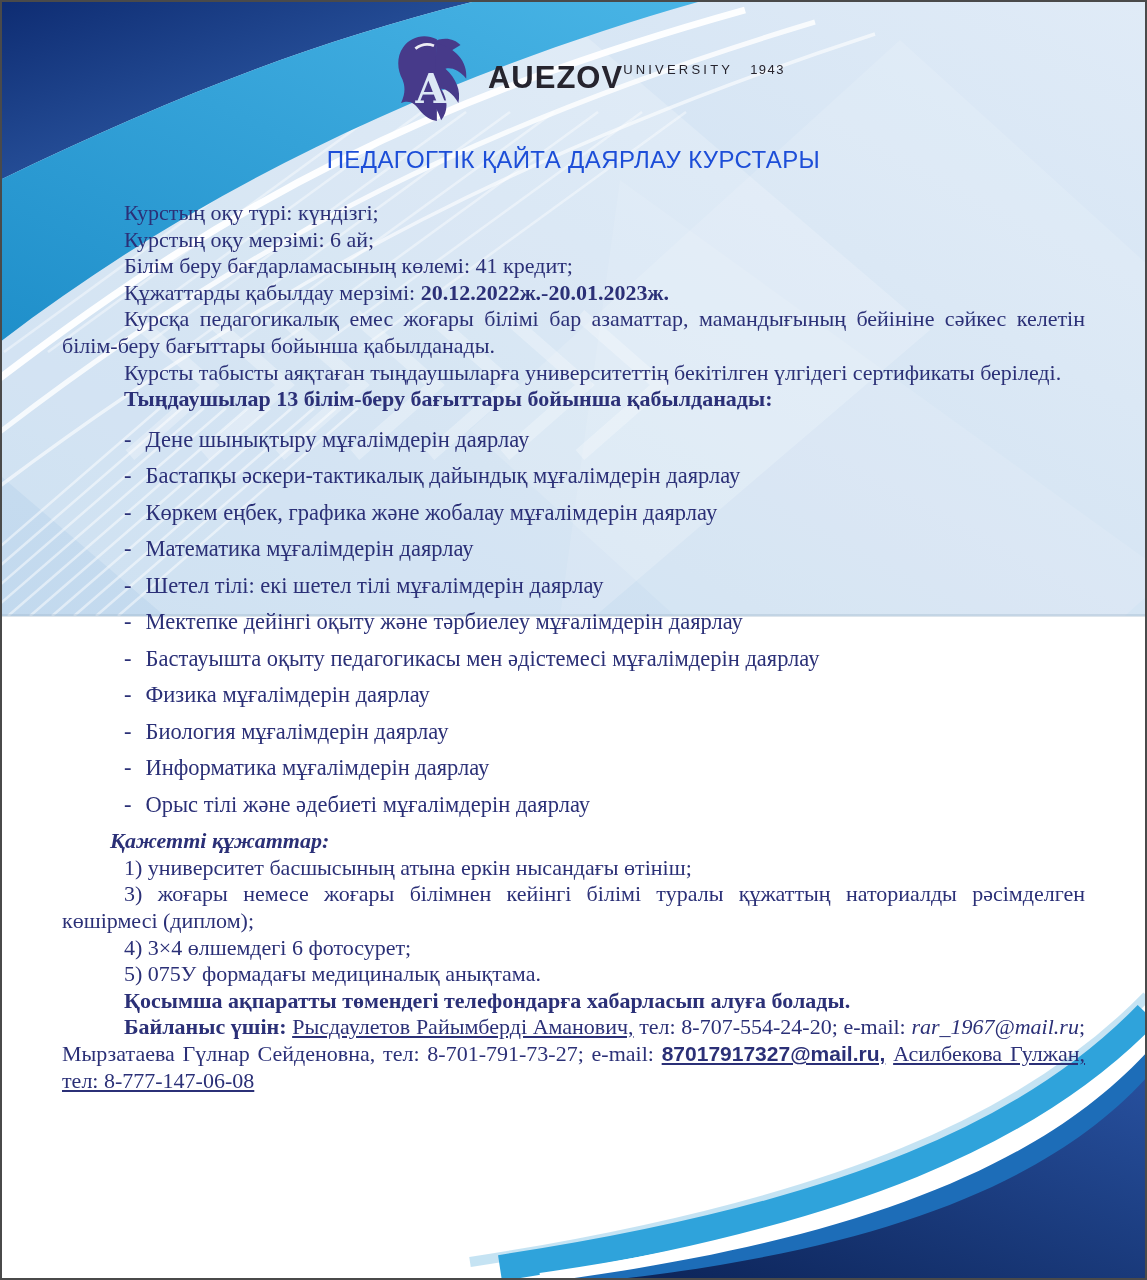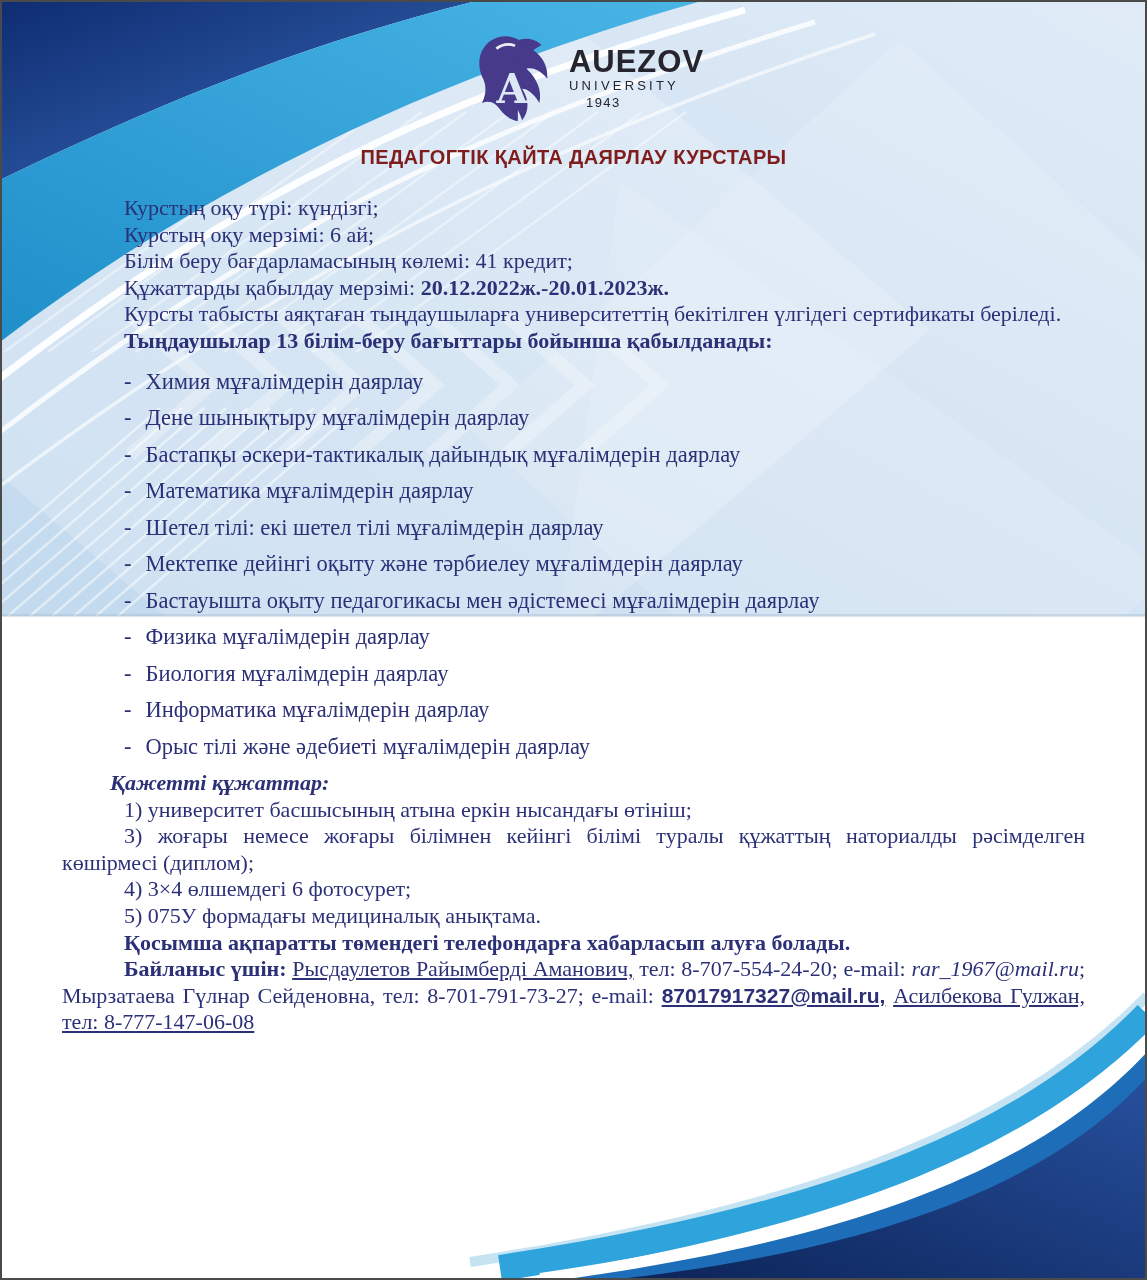--- a/index.html
+++ b/index.html
@@ -6,29 +6,29 @@
   .page{
     position:relative;width:1147px;height:1280px;margin:0 auto;
     background:#ffffff;border:2px solid #4a4a4a;box-sizing:border-box;overflow:hidden;
     font-family:"Liberation Serif",serif;color:#2b3077;
   }
   .bg{position:absolute;top:-2px;left:-2px;width:1147px;height:1280px;}
   .content{position:absolute;top:0;left:0;right:0;padding:0 60px;box-sizing:border-box;}
 
   
   .logo-row{display:flex;justify-content:center;align-items:center;gap:10px;margin:30px 0 0 28px;height:92px;}
-  .logo-text{display:flex;flex-direction:column;justify-content:center;color:#26242e;font-family:"Liberation Sans",sans-serif;}
+  .logo-text{display:flex;flex-direction:row;justify-content:center;color:#26242e;font-family:"Liberation Sans",sans-serif;}
   .brand{font-size:31px;font-weight:800;letter-spacing:1px;line-height:1.05;}
   .brand-sub{font-size:13px;letter-spacing:3.2px;line-height:1.25;}
   .brand-year{font-size:13px;letter-spacing:1.5px;margin-left:17px;line-height:1.2;}
 
   .title{
     margin-top:22px;text-align:center;
-    font-family:"Liberation Sans",sans-serif;font-weight:700;font-size:20px;
-    color:#7f1d1d;letter-spacing:.4px;
+    font-family:"Liberation Sans",sans-serif;font-weight:400;font-size:24px;
+    color:#1d4ed8;letter-spacing:.4px;
   }
 
   .body-text{margin-top:26px;}
   .body-text p{margin:0;font-size:22px;line-height:26.6px;}
   .ind{text-indent:62px;}
   .just{text-align:justify;}
   .b{font-weight:bold;}
   .i{font-style:italic;}
   .u{text-decoration:underline;}
   .gap{margin-left:0;}
@@ -160,38 +160,39 @@
       </p>
       <p class="ind">
         <span>Білім беру бағдарламасының көлемі:</span>
         <span class="gap">41 кредит;</span>
       </p>
       <p class="ind">
         <span>Құжаттарды қабылдау мерзімі:</span>
         <span class="b">20.12.2022ж.-20.01.2023ж.</span>
       </p>
 
+      <p class="ind just">Курсқа педагогикалық емес жоғары білімі бар азаматтар, мамандығының бейініне сәйкес келетін білім-беру бағыттары бойынша қабылданады.</p>
       <p class="ind just">Курсты табысты аяқтаған тыңдаушыларға университеттің бекітілген үлгідегі сертификаты беріледі.</p>
 
       <p class="ind b">Тыңдаушылар 13 білім-беру бағыттары бойынша қабылданады:</p>
 
       <div class="prog-list">
 
-          <div class="prog-item">
-            <span class="bullet">-</span><span>Химия мұғалімдерін даярлау</span>
-          </div>
 
           <div class="prog-item">
             <span class="bullet">-</span><span>Дене шынықтыру мұғалімдерін даярлау</span>
           </div>
 
           <div class="prog-item">
             <span class="bullet">-</span><span>Бастапқы әскери-тактикалық дайындық мұғалімдерін даярлау</span>
           </div>
 
+          <div class="prog-item">
+            <span class="bullet">-</span><span>Көркем еңбек, графика және жобалау мұғалімдерін даярлау</span>
+          </div>
 
           <div class="prog-item">
             <span class="bullet">-</span><span>Математика мұғалімдерін даярлау</span>
           </div>
 
           <div class="prog-item">
             <span class="bullet">-</span><span>Шетел тілі: екі шетел тілі мұғалімдерін даярлау</span>
           </div>
 
           <div class="prog-item">

